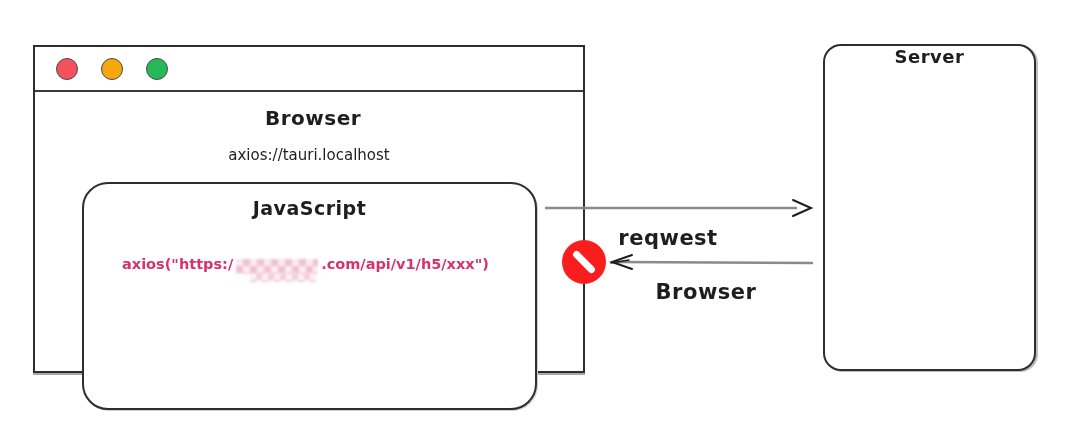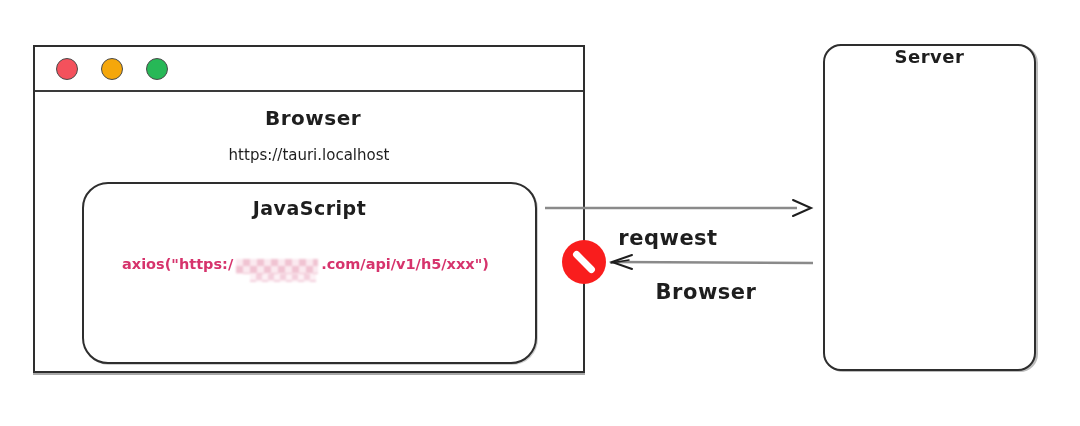--- a/index.html
+++ b/index.html
@@ -54,21 +54,21 @@
     width: 100%;
     text-align: center;
     font-size: 15px;
     font-weight: 500;
   }
 
   
   .js-panel {
     position: absolute;
     left: 47px; top: 135px;
-    width: 455px; height: 182px;
+    width: 455px; height: 228px;
     border: 2px solid #2e2e2e;
     border-radius: 26px;
     background: #ffffff;
     box-shadow: 1px 1px 0 0 #cfcfcf;
   }
   .js-title {
     position: absolute;
     left: 0; top: 13px;
     width: 100%;
     text-align: center;
@@ -163,21 +163,21 @@
 <div class="canvas">
 
   <div class="browser">
     <div class="titlebar">
       <span class="dot" style="background-color: rgb(244, 81, 92);"></span>
       <span class="dot" style="background-color: rgb(245, 167, 11);"></span>
       <span class="dot" style="background-color: rgb(39, 184, 87);"></span>
     </div>
 
     <div class="browser-title">Browser</div>
-    <div class="browser-url">https://tauri.localhost</div>
+    <div class="browser-url">axios://tauri.localhost</div>
 
     <div class="js-panel">
       <div class="js-title">JavaScript</div>
       <div class="code-line" style="color: rgb(214, 51, 108);">
         <span>axios("https:/</span>
         <span class="redacted"></span>
         <span>.com/api/v1/h5/xxx")</span>
       </div>
     </div>
   </div>

